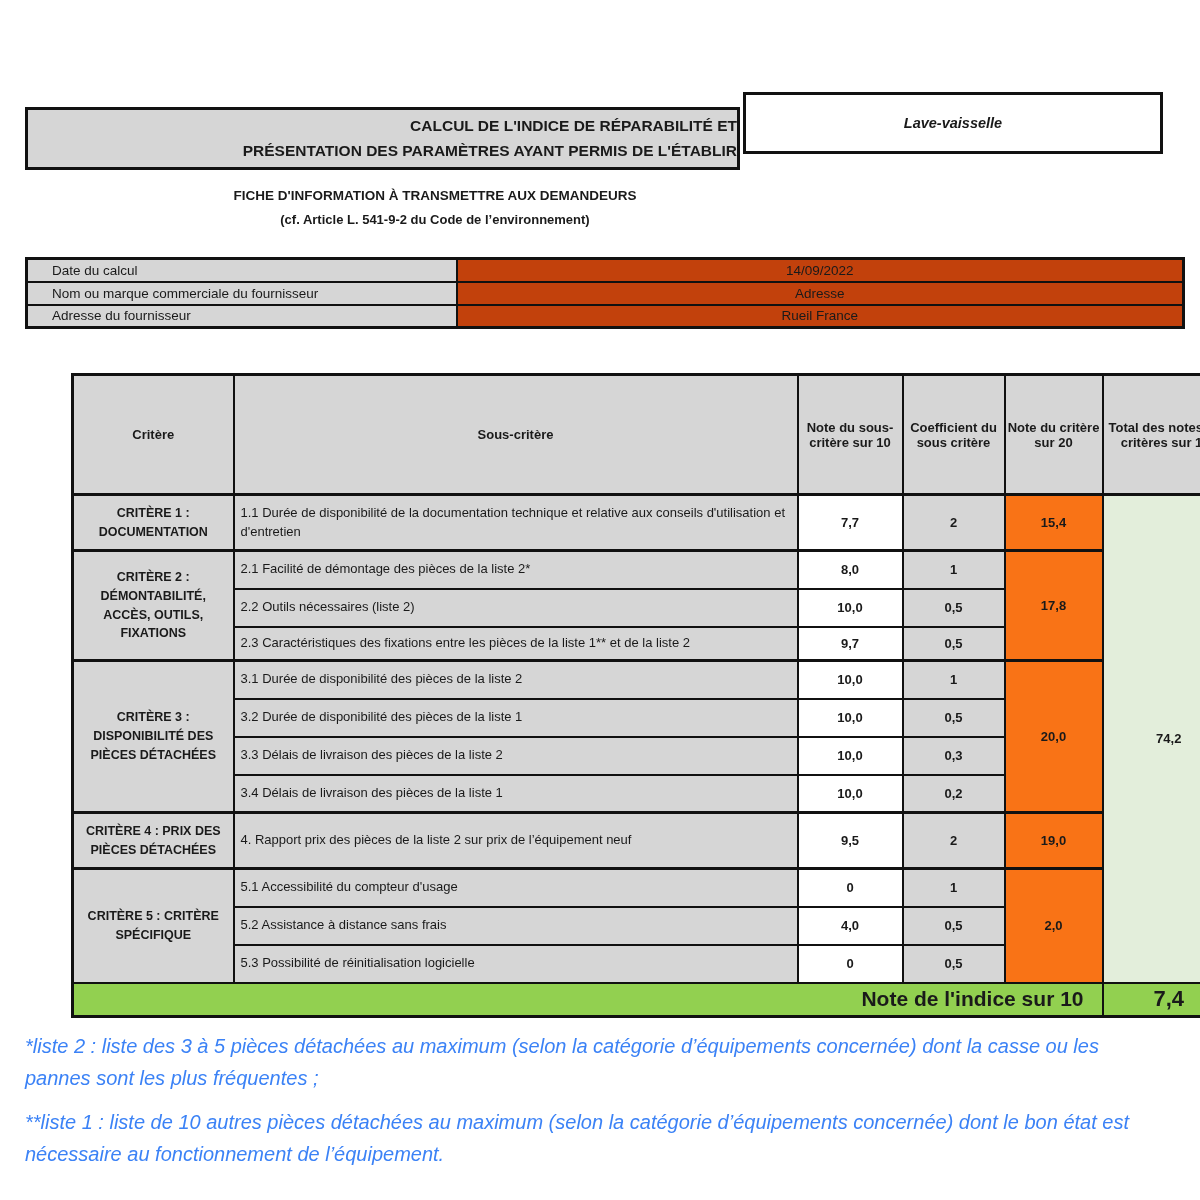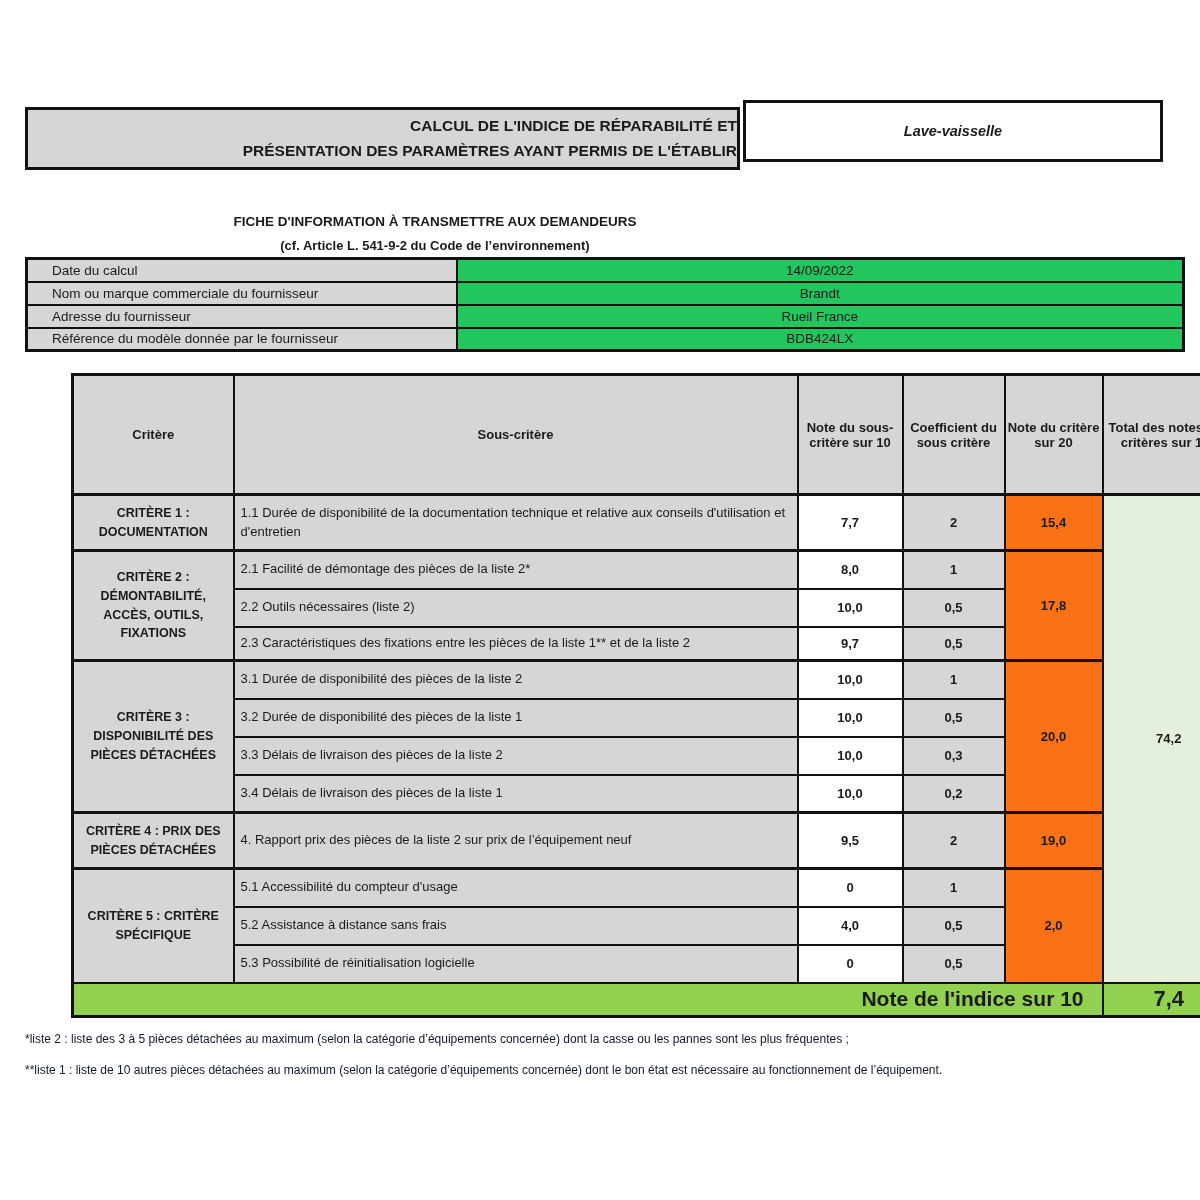--- a/index.html
+++ b/index.html
@@ -10,41 +10,41 @@
   }
 
   
   #title-box {
     position:absolute; left:25px; top:107px; width:715px; height:63px;
     background:#d6d6d6; border:3px solid #111;
     display:flex; flex-direction:column; justify-content:center; align-items:flex-end;
     text-align:center; font-weight:bold; font-size:15.5px; line-height:1.55;
   }
   #product-box {
-    position:absolute; left:743px; top:100px; width:420px; height:62px;
+    position:absolute; left:743px; top:92px; width:420px; height:62px;
     background:#ffffff; border:3px solid #111;
     display:flex; justify-content:center; align-items:center;
     font-weight:bold; font-style:italic; font-size:14.5px;
   }
 
   
   #subheader {
-    position:absolute; left:25px; top:188px; width:820px; text-align:center;margin-top:26px;
+    position:absolute; left:25px; top:188px; width:820px; text-align:center;
   }
   #subheader .l1 { font-weight:bold; font-size:13.5px; }
   #subheader .l2 { font-weight:bold; font-size:13px; margin-top:9px; }
 
   
   #info-table {
     position:absolute; left:25px; top:257px; width:1157px;
     border-collapse:collapse; table-layout:fixed; border:3px solid #111;
   }
   #info-table td { border:2px solid #111; height:23px; font-size:13.5px; padding:0 6px; }
   #info-table td.lab { background:#d6d6d6; text-align:left;padding-left:24px; }
-  #info-table td.val { background:#22c55e; text-align:center; }
+  #info-table td.val { background:#c2410c; text-align:center; }
 
   
   #criteria-table {
     position:absolute; left:25px; top:373px; width:1163px;
     border-collapse:collapse; table-layout:fixed; border:3px solid #111;margin-left:46px;
   }
   #criteria-table td { border:2px solid #111; vertical-align:middle; }
   #criteria-table tr.gs td { border-top-width:3px; }
   .hd { background:#d6d6d6; font-weight:bold; font-size:13px; text-align:center; padding:2px; }
   td.crit { background:#d6d6d6; font-weight:bold; font-size:12.5px; text-align:center; padding:2px 4px; line-height:1.5; }
@@ -53,21 +53,21 @@
   td.coef { background:#d6d6d6; font-weight:bold; font-size:13px; text-align:center; }
   td.n20  { background:#f97316; font-weight:bold; font-size:13px; text-align:center; }
   td.total{ background:#e3eedb; font-weight:bold; font-size:13px; text-align:center; }
   tr.final td { background:#92d050; border-top-width:3px; }
   td.final-label { text-align:right; font-weight:bold; font-size:21px; padding-right:18px; }
   td.final-score { text-align:center; font-weight:bold; font-size:22px; }
 
   
   #footnotes {
     position:absolute; left:25px; top:1030px; width:1145px;
-    font-size:12px; line-height:1.6; color:#0f172a;
+    font-style:italic; font-size:20px; line-height:1.6; color:#3b82f6;
   }
   #footnotes p + p { margin-top:12px; }
 </style>
 </head>
 <body>
 
 <div id="page">
 
   <div id="title-box">
     <div>CALCUL DE L'INDICE DE RÉPARABILITÉ ET</div>
@@ -88,29 +88,25 @@
         <col style="width:430px">
         <col style="width:727px">
       </colgroup>
     <tbody>
       <tr>
         <td class="lab">Date du calcul</td>
         <td class="val">14/09/2022</td>
       </tr>
       <tr>
         <td class="lab">Nom ou marque commerciale du fournisseur</td>
-        <td class="val">Brandt</td>
+        <td class="val">Adresse</td>
       </tr>
       <tr>
         <td class="lab">Adresse du fournisseur</td>
         <td class="val">Rueil France</td>
-      </tr>
-      <tr>
-        <td class="lab">Référence du modèle donnée par le fournisseur</td>
-        <td class="val">BDB424LX</td>
       </tr>
     </tbody>
   </table>
 
   <table id="criteria-table">
     <colgroup>
       <col style="width:161px">
         <col style="width:564px">
         <col style="width:105px">
       <col style="width:102px">

